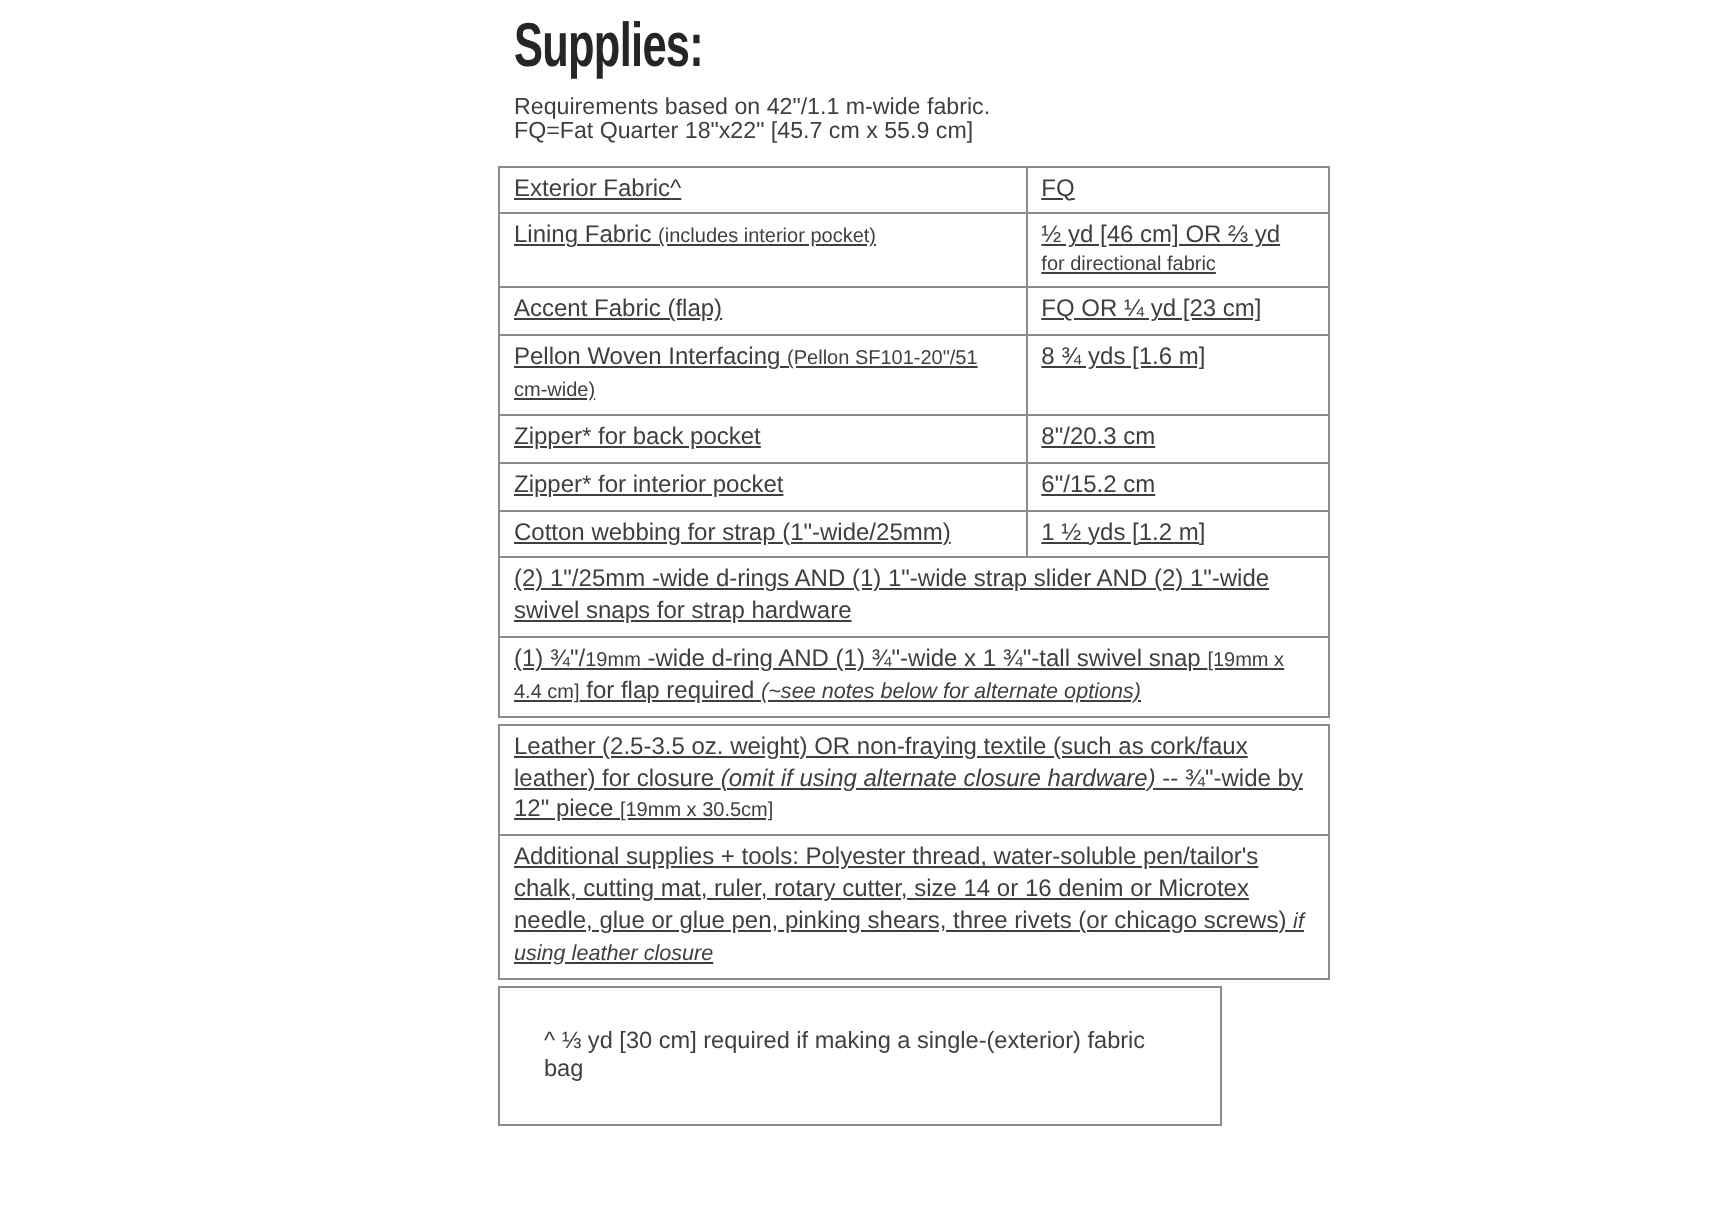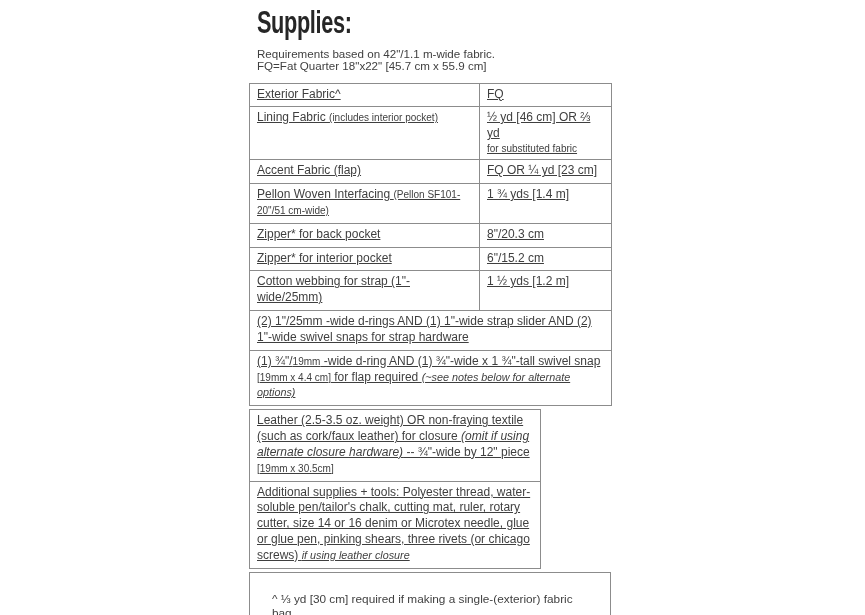--- a/index.html
+++ b/index.html
@@ -9,21 +9,21 @@
     -webkit-font-smoothing:antialiased;
   }
   .content{position:absolute;left:249px;top:7px;width:362px;}
   .title{
     margin:0 0 8px 8px;font-size:31px;font-weight:700;color:#262626;
     letter-spacing:-0.5px;transform:scaleX(0.70);transform-origin:left center;
     white-space:nowrap;line-height:1.05;
   }
   .intro-block{margin:0 0 10px 8px;}
   .intro{margin:0;font-size:11.6px;line-height:1.08;color:#3f3f3f;}
-  table{border-collapse:collapse;width:292px;table-layout:fixed;margin:0 0 3px 0;}
+  table{border-collapse:collapse;width:416px;table-layout:fixed;margin:0 0 3px 0;}
   td{
     border:1px solid #8c8c8c;padding:3px 7px 4px 7px;
     font-size:12px;line-height:1.32;vertical-align:top;word-wrap:break-word;text-decoration:underline;
   }
   .seg-small{font-size:10px;}
   .seg-italic{font-style:italic;}
   .seg-small-italic{font-style:italic;font-size:10.8px;}
   .seg-block{display:block;}
   .footnotes{
     border:1px solid #8c8c8c;width:346px;padding:4px 7px 5px 7px;
@@ -48,29 +48,29 @@
       <col style="width:230px">
       <col style="width:132px">
     </colgroup>
     <tbody>
         <tr>
           <td><span>Exterior Fabric^</span></td>
           <td class="qty"><span>FQ</span></td>
         </tr>
         <tr>
           <td><span>Lining Fabric </span><span class="seg-small">(includes interior pocket)</span></td>
-          <td class="qty"><span>½ yd [46 cm] OR ⅔ yd</span><span class="seg-small seg-block">for substituted fabric</span></td>
+          <td class="qty"><span>½ yd [46 cm] OR ⅔ yd</span><span class="seg-small seg-block">for directional fabric</span></td>
         </tr>
         <tr>
           <td><span>Accent Fabric (flap)</span></td>
           <td class="qty"><span>FQ OR ¼ yd [23 cm]</span></td>
         </tr>
         <tr>
           <td><span>Pellon Woven Interfacing </span><span class="seg-small">(Pellon SF101-20"/51 cm-wide)</span></td>
-          <td class="qty"><span>1 ¾ yds [1.4 m]</span></td>
+          <td class="qty"><span>8 ¾ yds [1.6 m]</span></td>
         </tr>
         <tr>
           <td><span>Zipper* for back pocket</span></td>
           <td class="qty"><span>8"/20.3 cm</span></td>
         </tr>
         <tr>
           <td><span>Zipper* for interior pocket</span></td>
           <td class="qty"><span>6"/15.2 cm</span></td>
         </tr>
         <tr>

